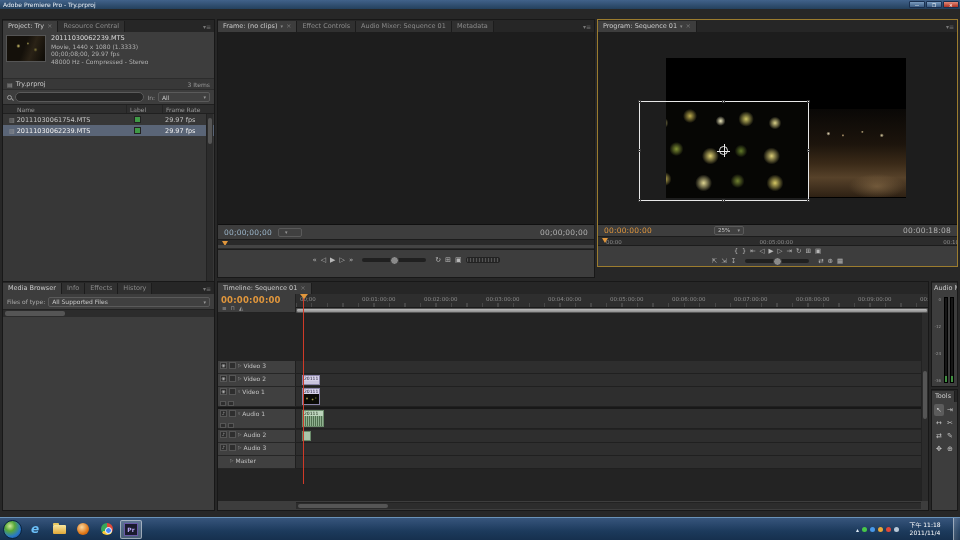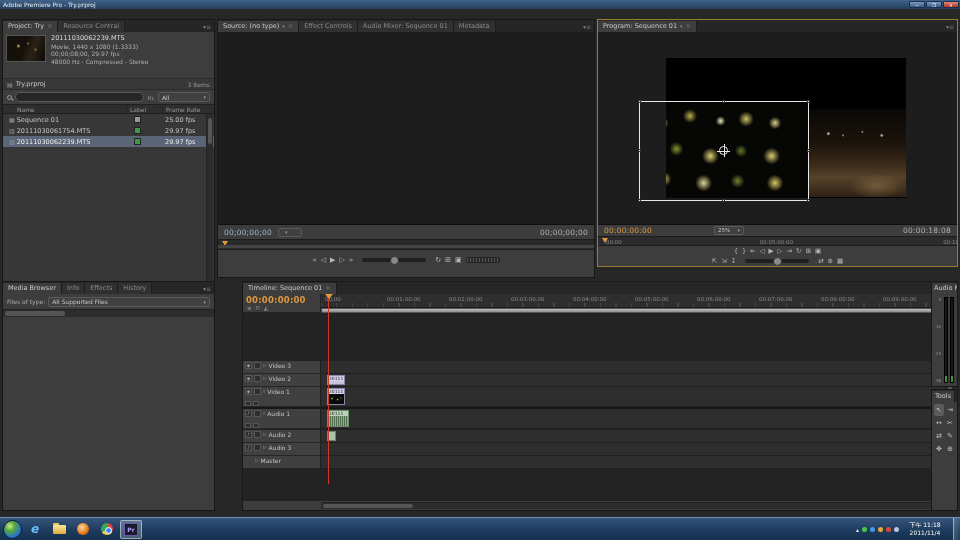--- a/index.html
+++ b/index.html
@@ -125,21 +125,21 @@
   .mb-dd{flex:1;height:10px;font-size:6px;}
   .mb-body{flex:1;display:flex;overflow:hidden;}
   .mb-tree{width:95px;border-right:1px solid #232323;background:#373737;padding-top:2px;}
   .tree-item{height:11px;display:flex;align-items:center;gap:3px;padding-left:5px;font-size:6.5px;color:#b5b5b5;white-space:nowrap;}
   .tree-arrow{color:#888;font-size:5px;}
   .mb-right{flex:1;background:#3a3a3a;padding:3px 4px;font-size:6px;color:#999;}
   .mb-scroll{height:8px;background:#2c2c2c;border-top:1px solid #222;position:relative;}
   .mb-scroll .thumb{position:absolute;left:2px;top:1px;height:5px;width:60px;background:#555;border-radius:2px;}
 
   
-  #timeline-panel{left:217px;top:281px;width:712px;height:230px;display:block;margin-left:25px;}
+  #timeline-panel{left:217px;top:281px;width:712px;height:230px;display:block;}
   .tl-head-left{position:absolute;left:0;top:12px;width:78px;height:19px;background:#3d3d3d;border-right:1px solid #222;border-bottom:1px solid #222;}
   .tl-tc{font-size:8.5px;font-weight:bold;color:#e0963c;padding:1px 0 0 3px;letter-spacing:.2px;}
   .tl-icons{display:flex;gap:4px;padding-left:4px;font-size:5.5px;color:#9a9a9a;}
   .tl-ruler{position:absolute;left:78px;right:0;top:12px;height:14px;background:#2e2e2e;border-bottom:1px solid #1a1a1a;overflow:hidden;font-size:5.5px;color:#8a8a8a;}
   .tl-ruler::after{content:"";position:absolute;left:0;right:0;bottom:0;height:4px;background:repeating-linear-gradient(90deg,#474747 0 1px,transparent 1px 15.5px);}
   .tl-ruler .rl{position:absolute;top:2px;white-space:nowrap;}
   .tl-workarea{position:absolute;left:78px;right:0;top:26px;height:5px;background:linear-gradient(#bdbdbd,#8d8d8d);border-radius:2px;border:1px solid #555;}
   .tl-tracks{position:absolute;left:0;right:0;top:31px;bottom:9px;background:#232323;overflow:hidden;}
   .trk{position:absolute;left:0;right:7px;display:flex;}
   .trk-h{width:78px;background:#404040;border-right:1px solid #1f1f1f;border-bottom:1px solid #262626;display:flex;align-items:flex-start;gap:2px;padding:1px 0 0 2px;}
@@ -247,30 +247,20 @@
       </div>
     </div>
     <div class="pp-header">
       <div class="ph-name">Name</div>
       <div class="ph-label">Label</div>
       <div class="ph-rate">Frame Rate</div>
     </div>
     <div class="pp-rows">
       <div class="pp-row">
         <div class="pr-name">
-          <span class="row-icon">▦</span>
-          <span>Sequence 01</span>
-        </div>
-        <div class="pr-label">
-            <span class="chip" style="background: rgb(143, 154, 163);"></span>
-          </div>
-        <div class="pr-rate">25.00 fps</div>
-      </div>
-      <div class="pp-row">
-        <div class="pr-name">
           <span class="row-icon">▥</span>
           <span>20111030061754.MTS</span>
         </div>
         <div class="pr-label">
             <span class="chip" style="background: rgb(63, 154, 70);"></span>
           </div>
         <div class="pr-rate">29.97 fps</div>
       </div>
       <div class="pp-row sel">
         <div class="pr-name">
@@ -293,21 +283,21 @@
       <span>✕</span>
     </div>
     <div class="pp-scroll">
         <div class="thumb"></div>
       </div>
   </div>
 
   <div class="panel" id="source-panel">
     <div class="tabbar">
       <div class="tab active">
-        <span>Source: (no type)</span>
+        <span>Frame: (no clips)</span>
         <span class="tarrow">▾</span>
         <span class="tclose">×</span>
       </div>
       <div class="tab">
         <span>Effect Controls</span>
       </div>
       <div class="tab">
         <span>Audio Mixer: Sequence 01</span>
       </div>
       <div class="tab">

